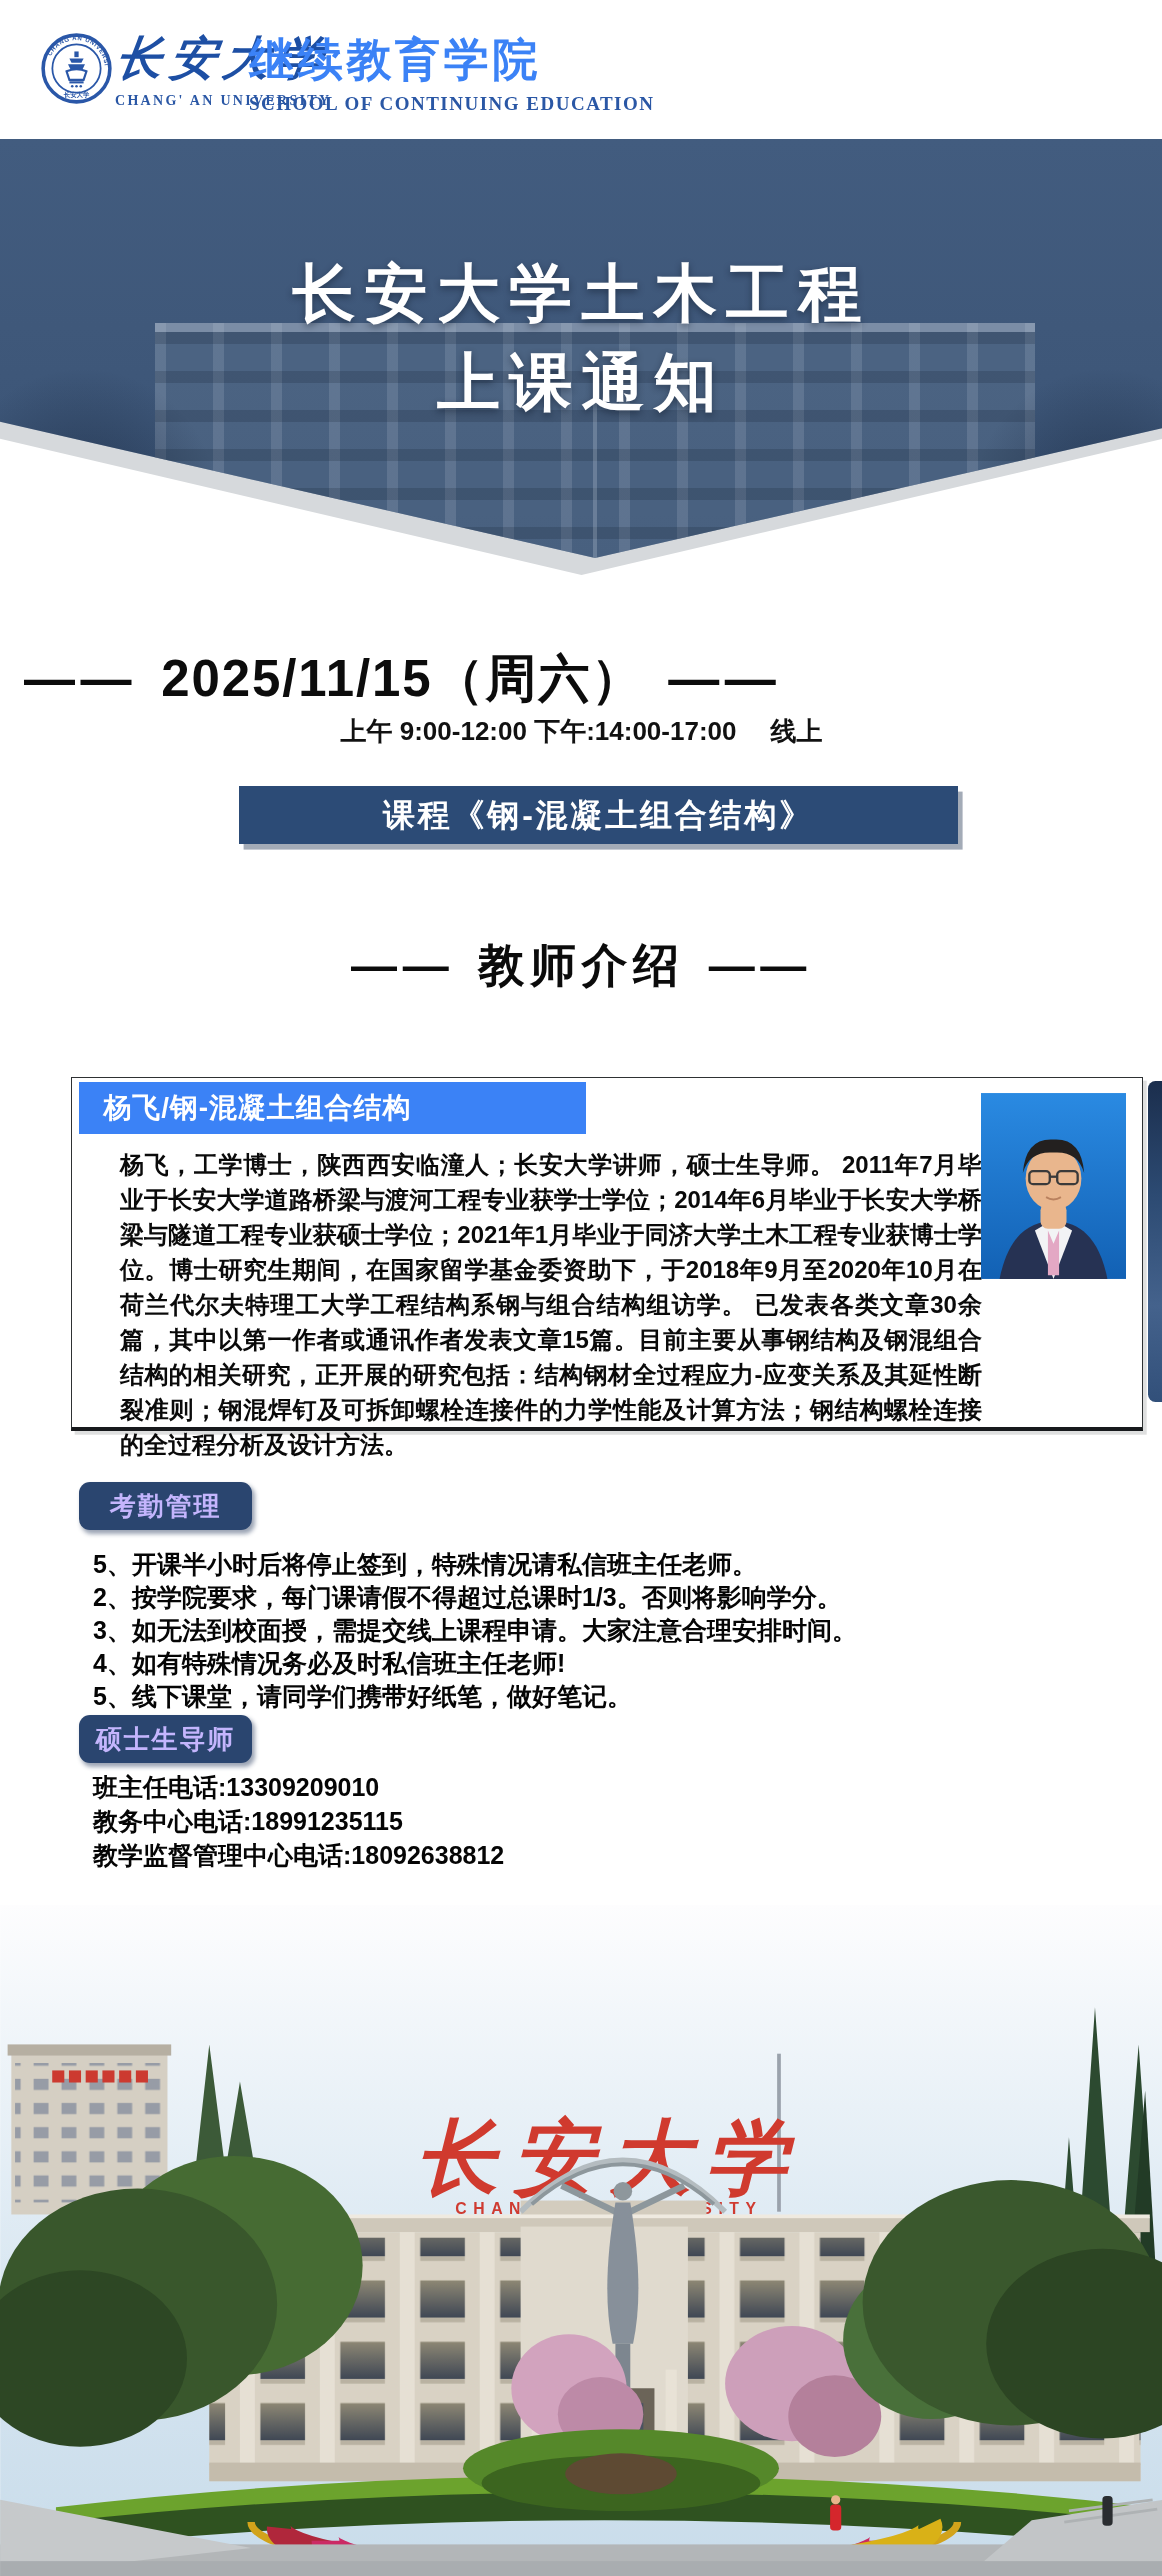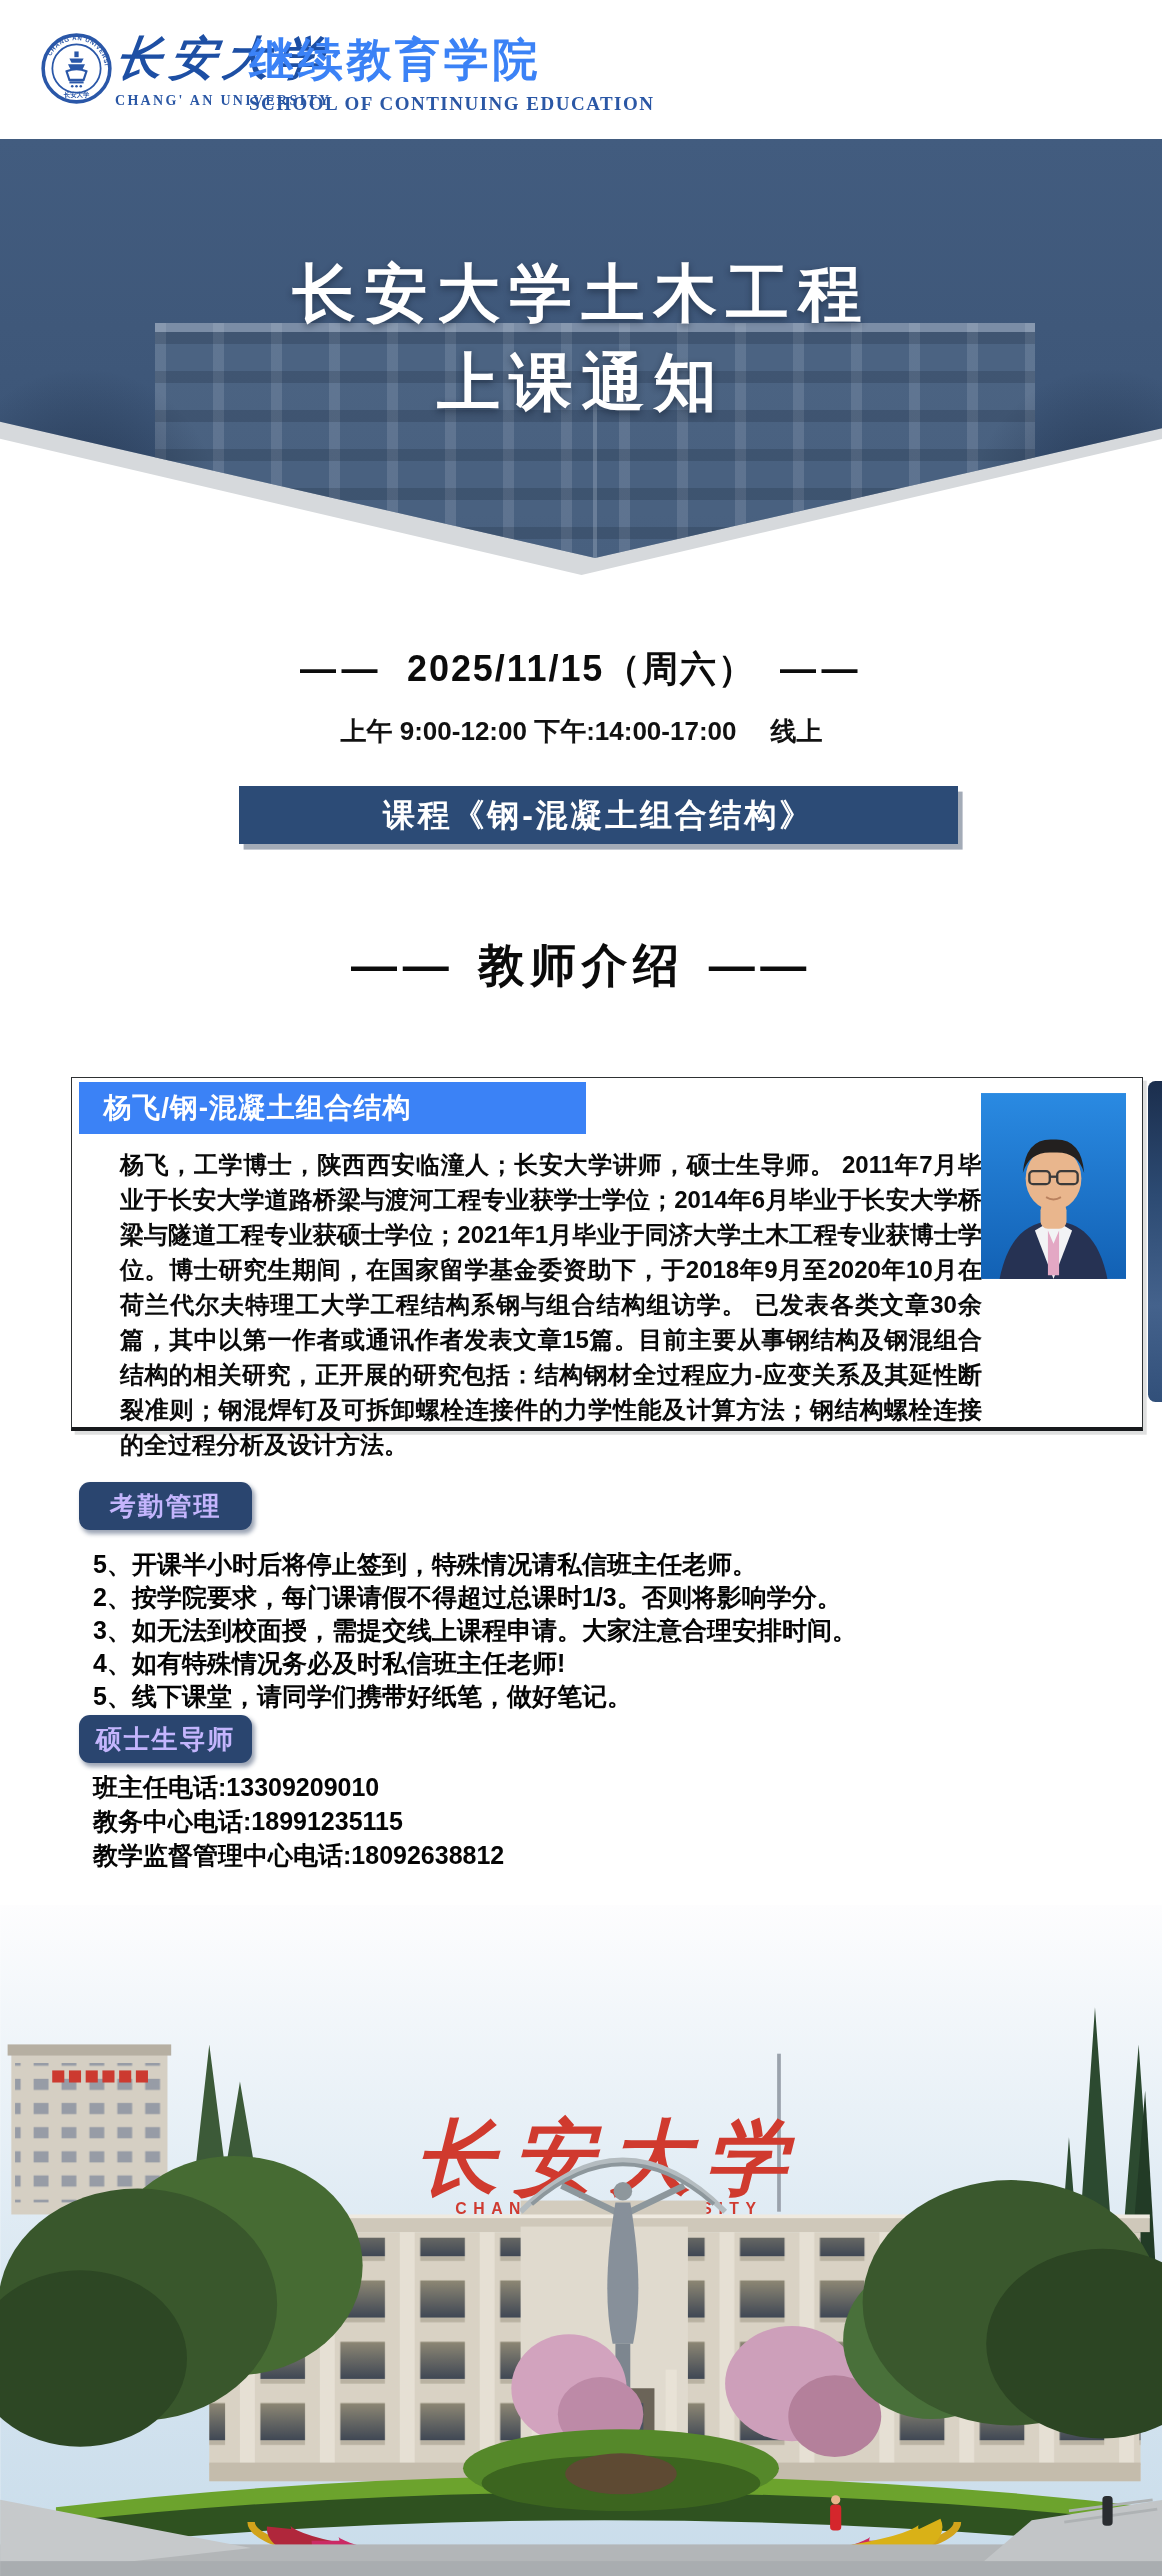--- a/index.html
+++ b/index.html
@@ -33,22 +33,22 @@
     border-top:9.3px solid rgba(196,206,220,.40);}
   .bnr-tree{width:279px;height:214px;bottom:-18.6px;
     background:radial-gradient(ellipse at 50% 65%, rgba(22,36,58,.55) 0%, rgba(22,36,58,0) 68%);}
   .bnr-tree.l{left:-56px;} .bnr-tree.r{right:-56px;}
   .bnr-statue{left:calc(50% - 1.9px);top:56%;width:3.7px;height:44%;background:rgba(225,232,240,.22);}
   .bnr-title{left:0;top:110px;width:1163px;text-align:center;color:#ffffff;font-weight:800;
     font-size:63px;letter-spacing:9.3px;line-height:89px;
     text-shadow:0 2.8px 7.4px rgba(10,20,35,.45);}
 
   
-  .date-row{left:0;top:645px;width:1163px;text-align:center;color:#0c0c0c;
-    font-weight:bold;font-size:36px;letter-spacing:1.9px;}
+  .date-row{left:0;top:645px;width:1163px;color:#0c0c0c;
+    font-weight:bold;font-size:51px;letter-spacing:1.9px;}
   .dash{display:inline-block;margin:0 24px;letter-spacing:5.6px;font-weight:bold;}
   .time-row{left:0;top:714px;width:1163px;text-align:center;color:#111;
     font-weight:bold;font-size:26px;}
   .mode{margin-left:34px;}
   .course-bar{left:239px;top:786px;width:719px;height:58px;background:#2c4b76;
     box-shadow:4.6px 5.6px 0 rgba(25,45,75,.40);
     color:#fff;font-weight:bold;font-size:32px;letter-spacing:2.8px;
     text-align:center;line-height:58px;}
 
   

